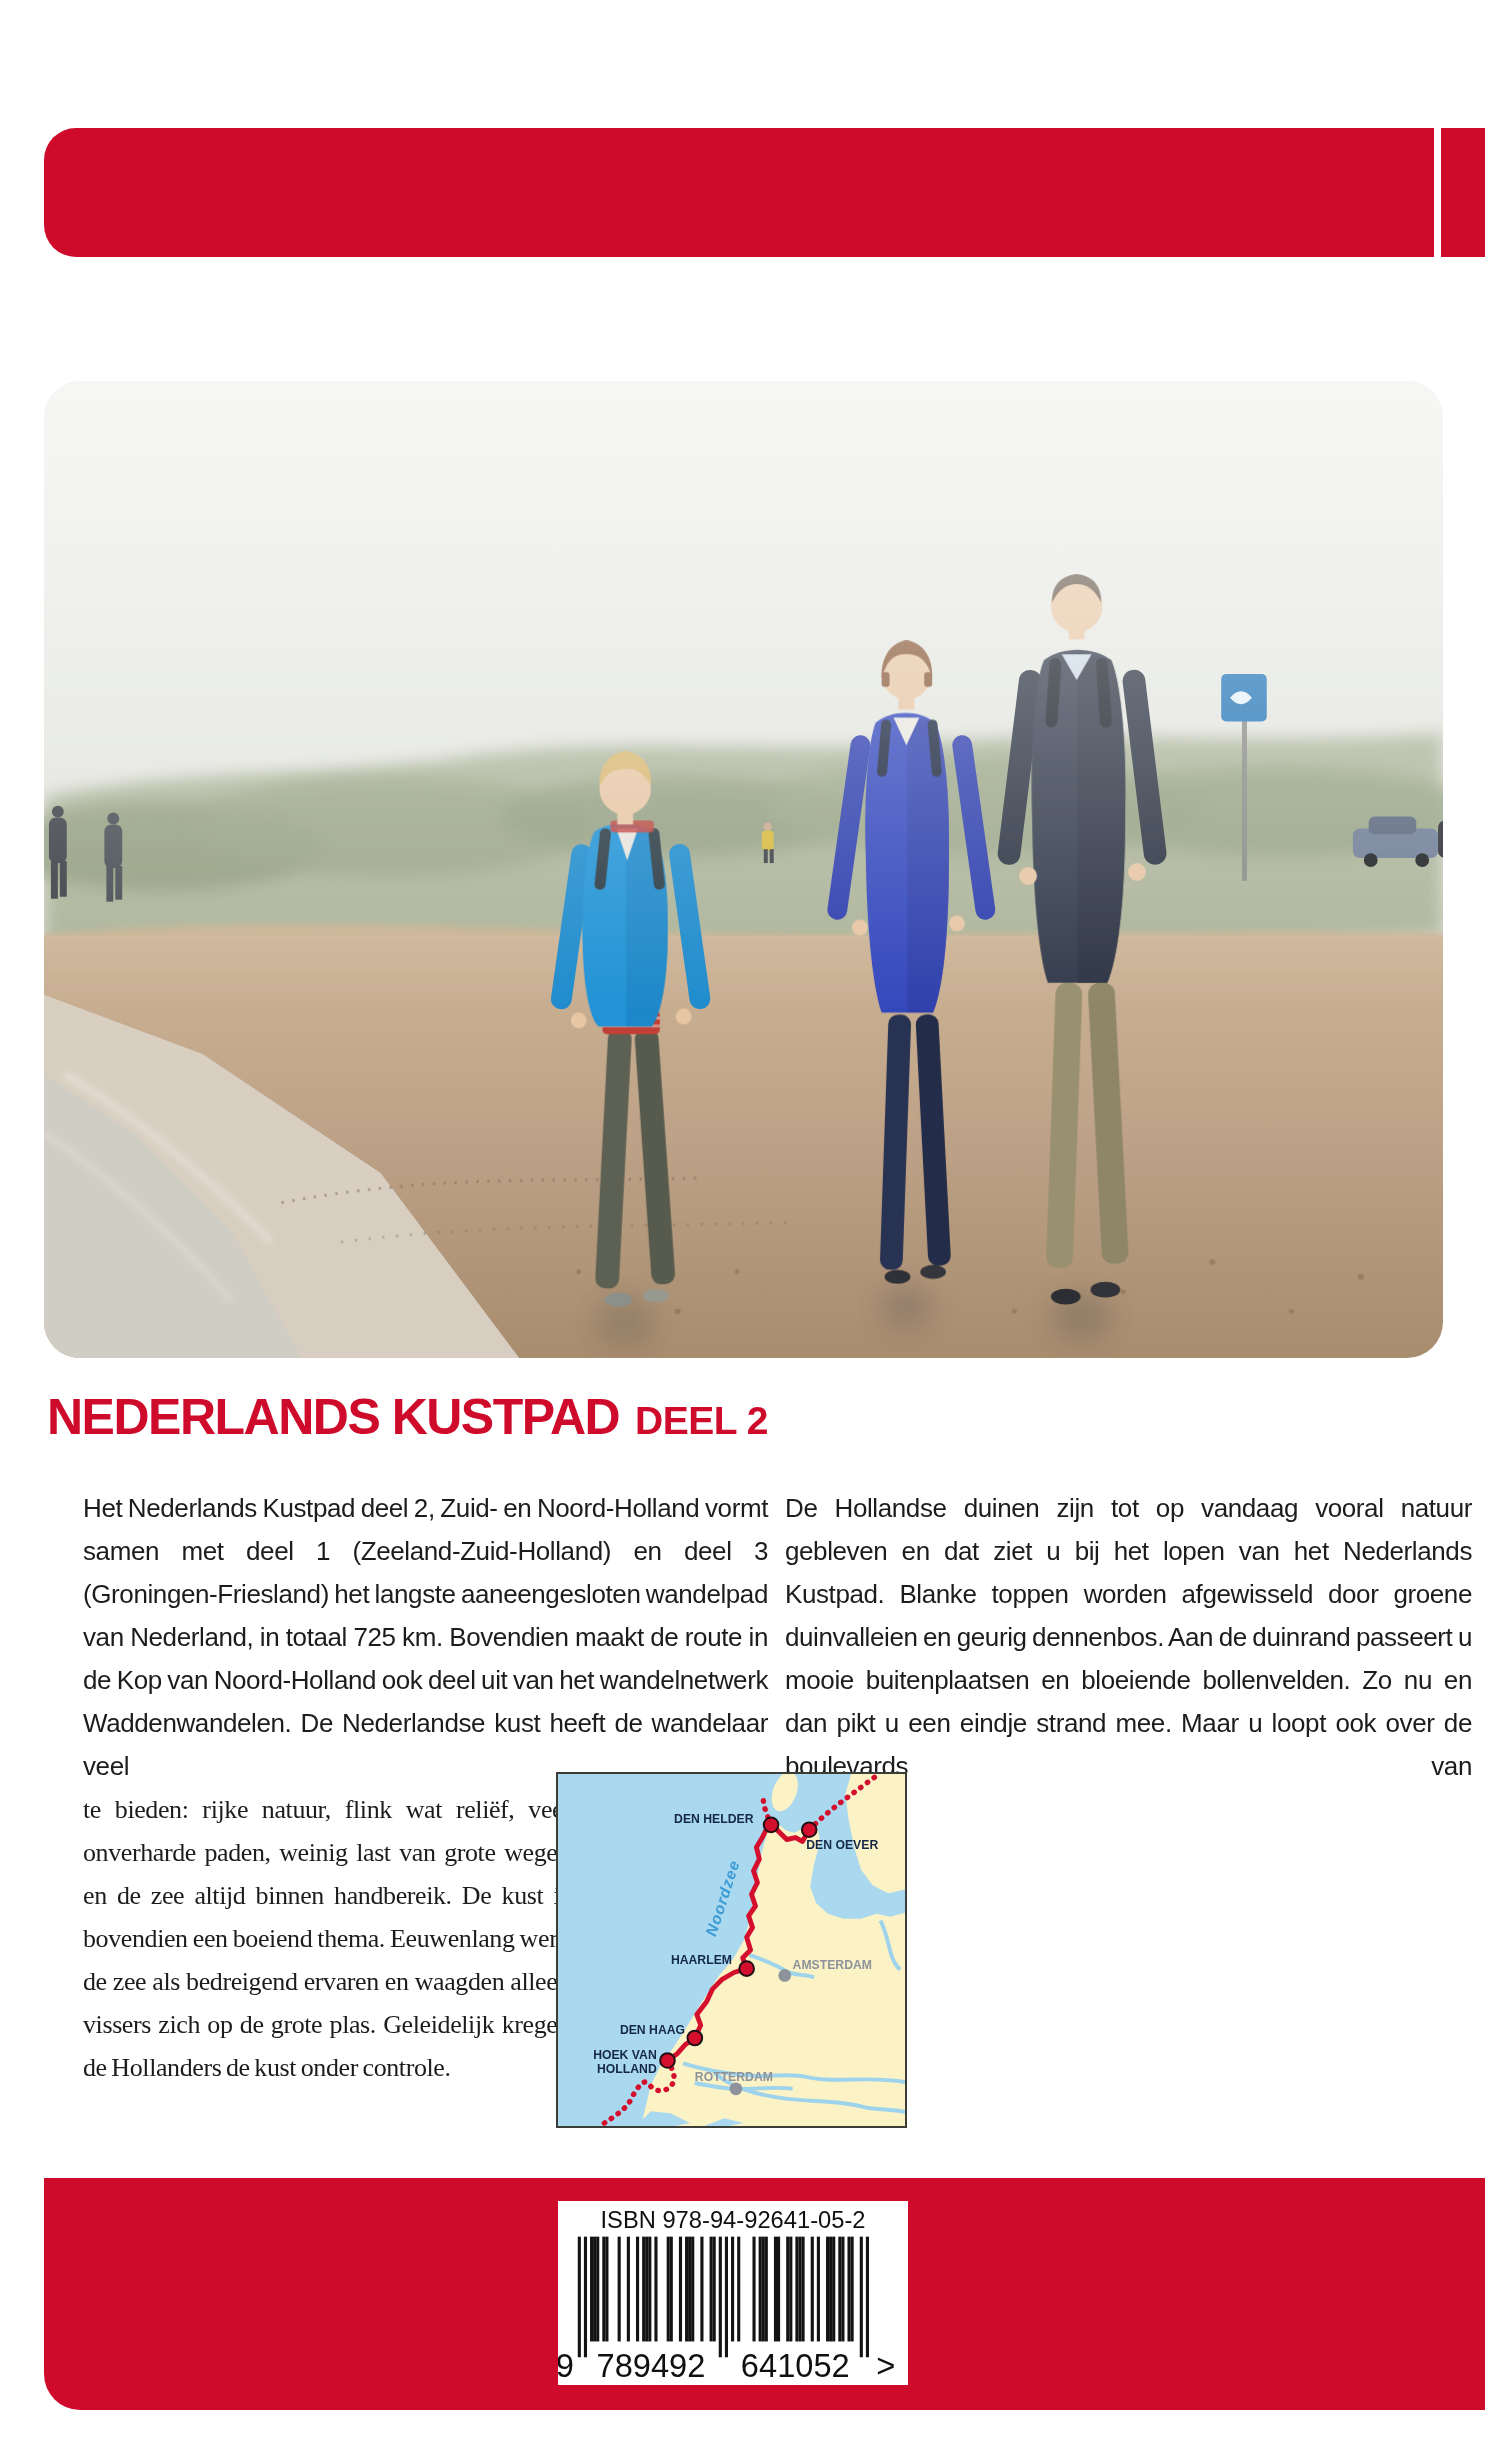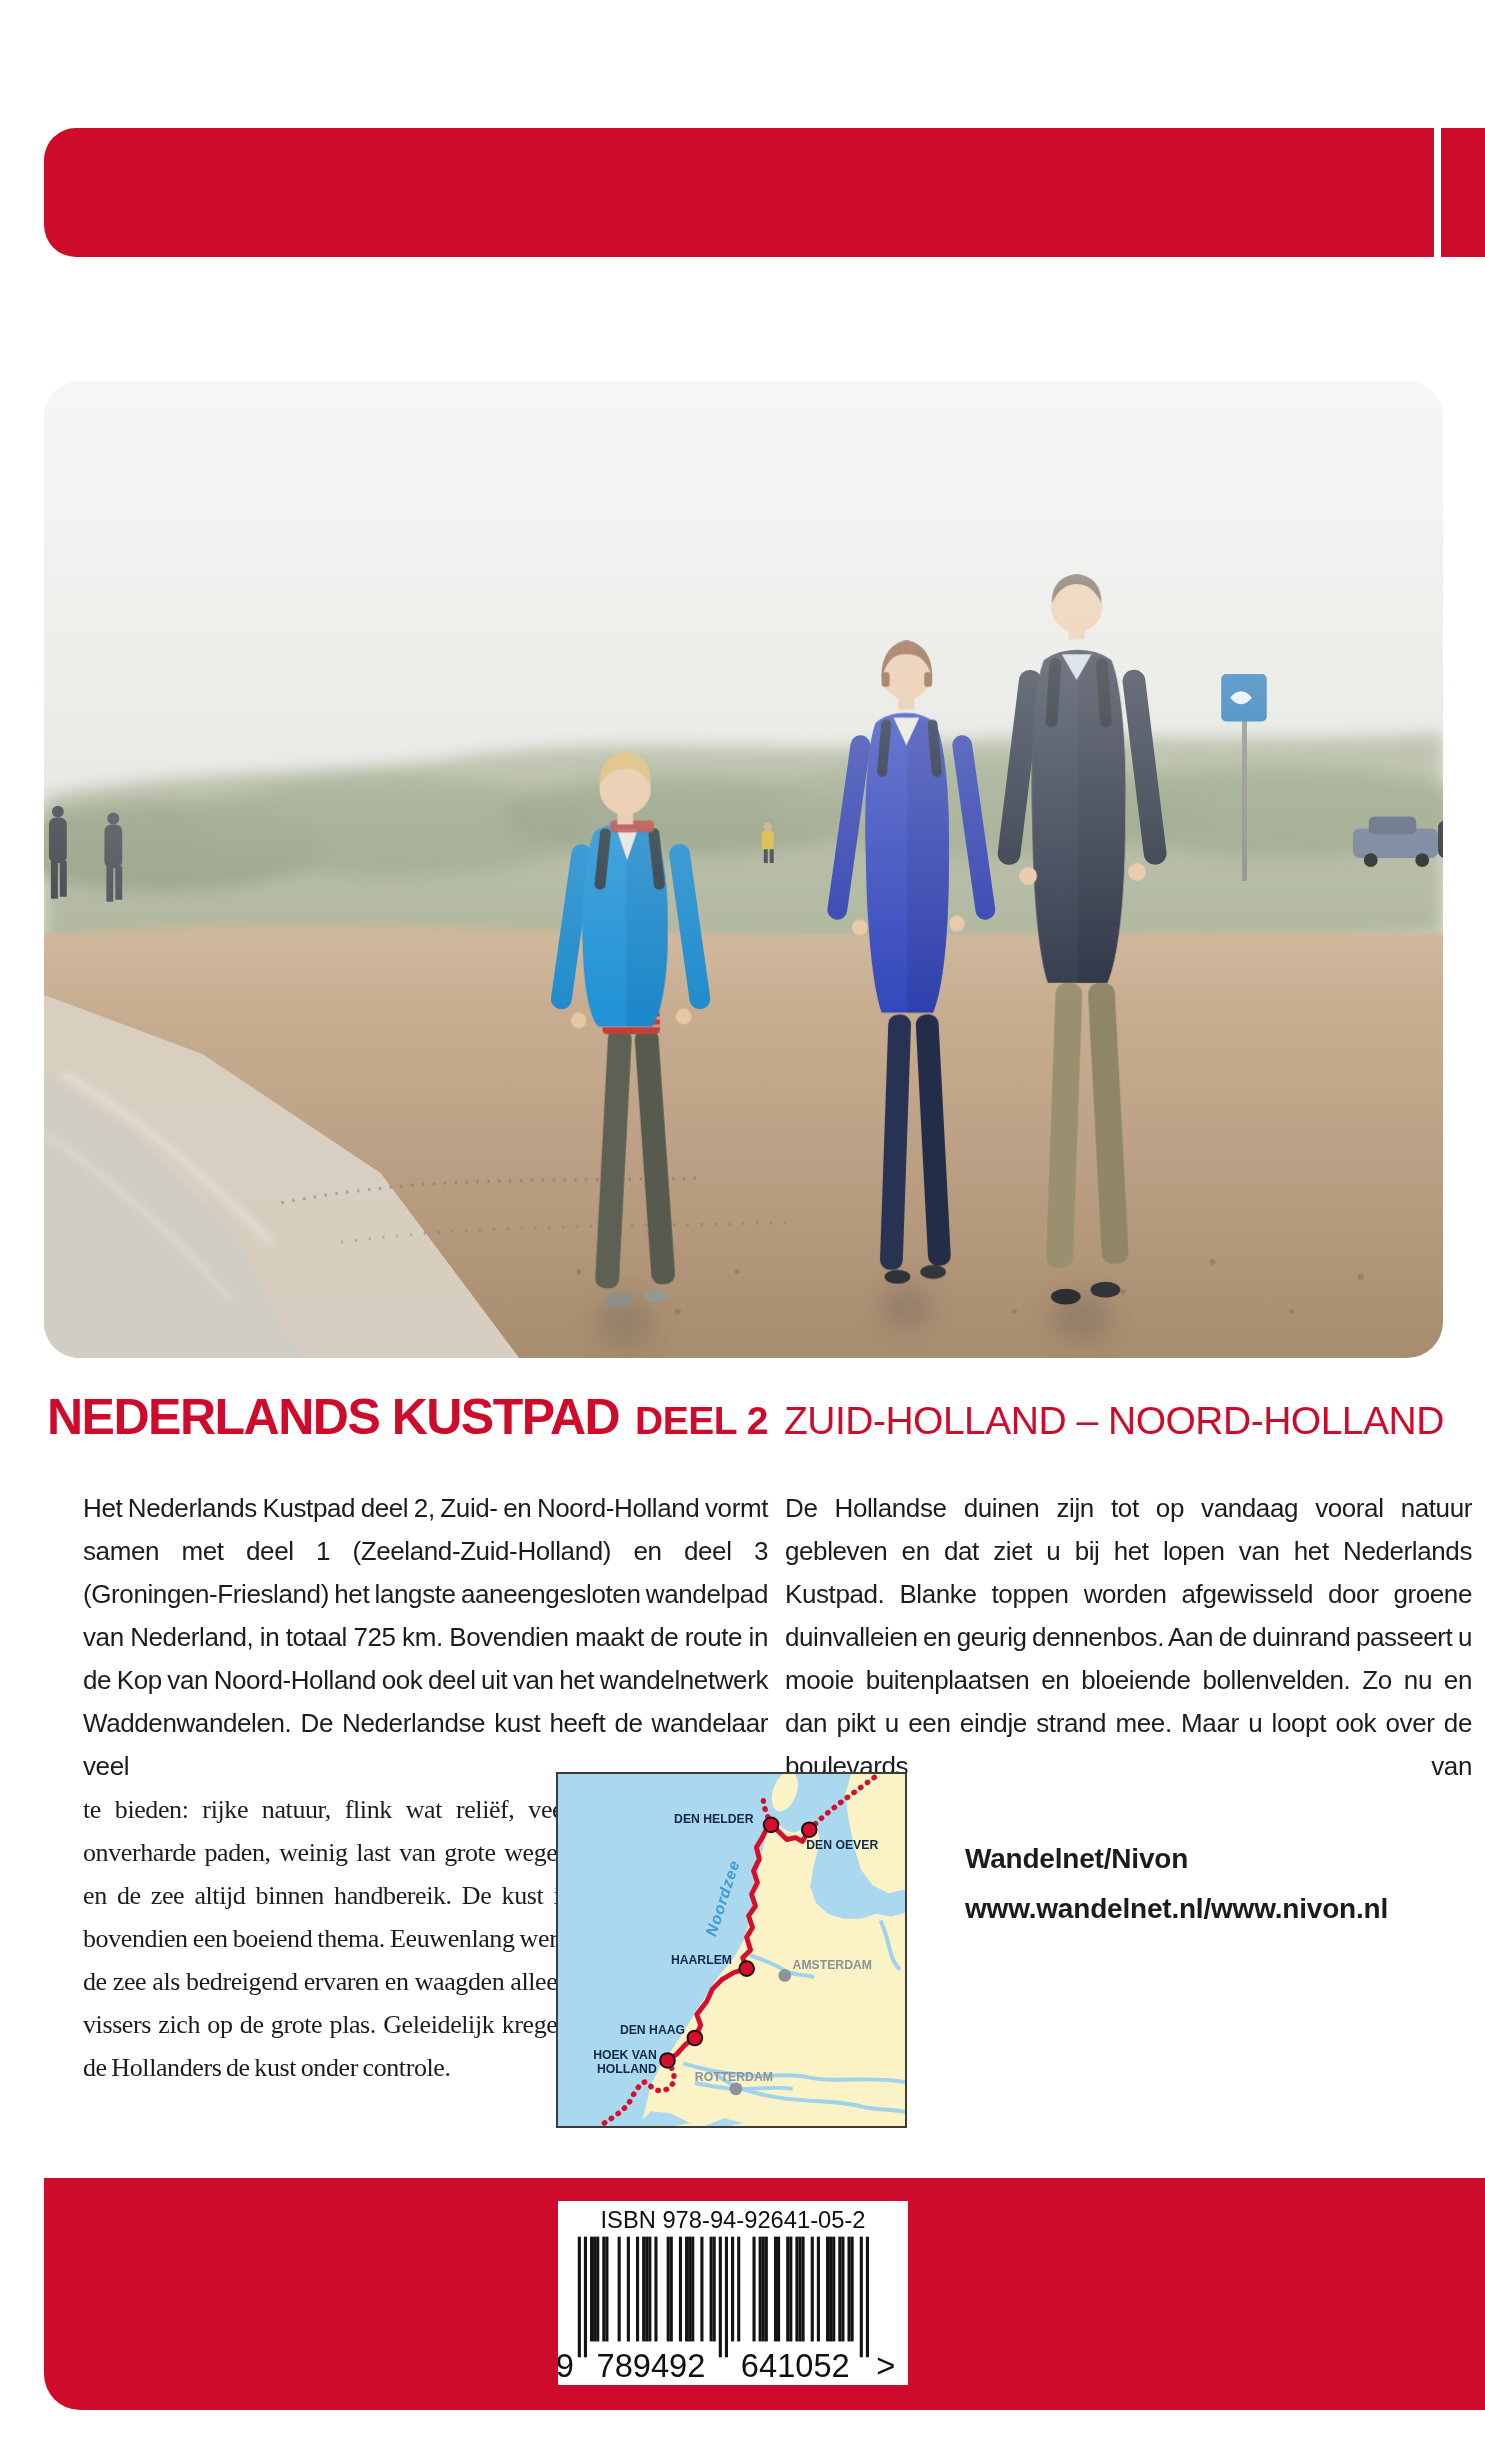--- a/index.html
+++ b/index.html
@@ -222,34 +222,29 @@
       <circle cx="1043" cy="228" r="26" fill="#e7c6a4"></circle>
       <path d="M1018,224 C1018,207 1026,197 1043,195 C1060,197 1068,207 1068,224 C1061,210 1053,205 1043,205 C1033,205 1025,210 1018,224 Z" fill="#5a4a3c" opacity="0.9"></path>
     </g>
 
     <rect x="0" y="0" width="1413" height="640" fill="url(#mist)"></rect>
   </svg>
 
   <div class="title-row">
     <span class="title-main">NEDERLANDS KUSTPAD</span>
     <span class="title-part">DEEL 2</span>
-    <span class="title-sub">ZUID-HOLLAND – NOORD-HOLLAND</span>
   </div>
 
   <div class="col col-left">
     <p class="block-a">Het Nederlands Kustpad deel 2, Zuid- en Noord-Holland vormt samen met deel 1 (Zeeland-Zuid-Holland) en deel 3 (Groningen-Friesland) het langste aaneengesloten wandelpad van Nederland, in totaal 725 km. Bovendien maakt de route in de Kop van Noord-Holland ook deel uit van het wandelnetwerk Waddenwandelen. De Nederlandse kust heeft de wandelaar veel</p>
     <p class="block-b">te bieden: rijke natuur, flink wat reliëf, veel onverharde paden, weinig last van grote wegen en de zee altijd binnen handbereik. De kust is bovendien een boeiend thema. Eeuwenlang werd de zee als bedreigend ervaren en waagden alleen vissers zich op de grote plas. Geleidelijk kregen de Hollanders de kust onder controle.</p>
   </div>
 
   <div class="col col-right">
     <p class="block-a">De Hollandse duinen zijn tot op vandaag vooral natuur gebleven en dat ziet u bij het lopen van het Nederlands Kustpad. Blanke toppen worden afgewisseld door groene duinvalleien en geurig dennenbos. Aan de duinrand passeert u mooie buitenplaatsen en bloeiende bollenvelden. Zo nu en dan pikt u een eindje strand mee. Maar u loopt ook over de boulevards van</p>
-    <div class="publisher">
-      <div>Wandelnet/Nivon</div>
-      <div>www.wandelnet.nl/www.nivon.nl</div>
-    </div>
   </div>
 
   <svg class="map-svg" viewBox="0 0 355 360" preserveAspectRatio="none">
     <rect x="0" y="0" width="355" height="360" fill="var(--map-sea,#a9d8ef)"></rect>
     <g>
       <path d="M85,360 L95,318 L106,296 L118,280 L132,258 L148,232 L164,207 L180,188 L190,170 L196,150 L200,128 L204,105 L208,82 L214,60 L219,48 L226,52 L234,58 L242,60 L250,56 L258,60 L266,56 L268,70 L262,92 L258,115 L264,132 L276,143 L292,148 L310,148 L326,143 L340,146 L355,142 L355,360 Z" fill="var(--map-land,#fbf2c6)"></path>
       <path d="M300,0 L355,0 L355,118 L338,122 L322,114 L310,98 L303,75 L297,45 L294,20 Z" fill="var(--map-land,#fbf2c6)"></path>
       <ellipse cx="232" cy="18" rx="12" ry="21" fill="var(--map-land,#fbf2c6)" transform="rotate(20 232 18)"></ellipse>
       <polygon points="80,360 95,345 115,347 135,357 120,360" fill="var(--map-sea,#a9d8ef)"></polygon>
       <polygon points="150,360 170,352 190,357 175,360" fill="var(--map-sea,#a9d8ef)"></polygon>

